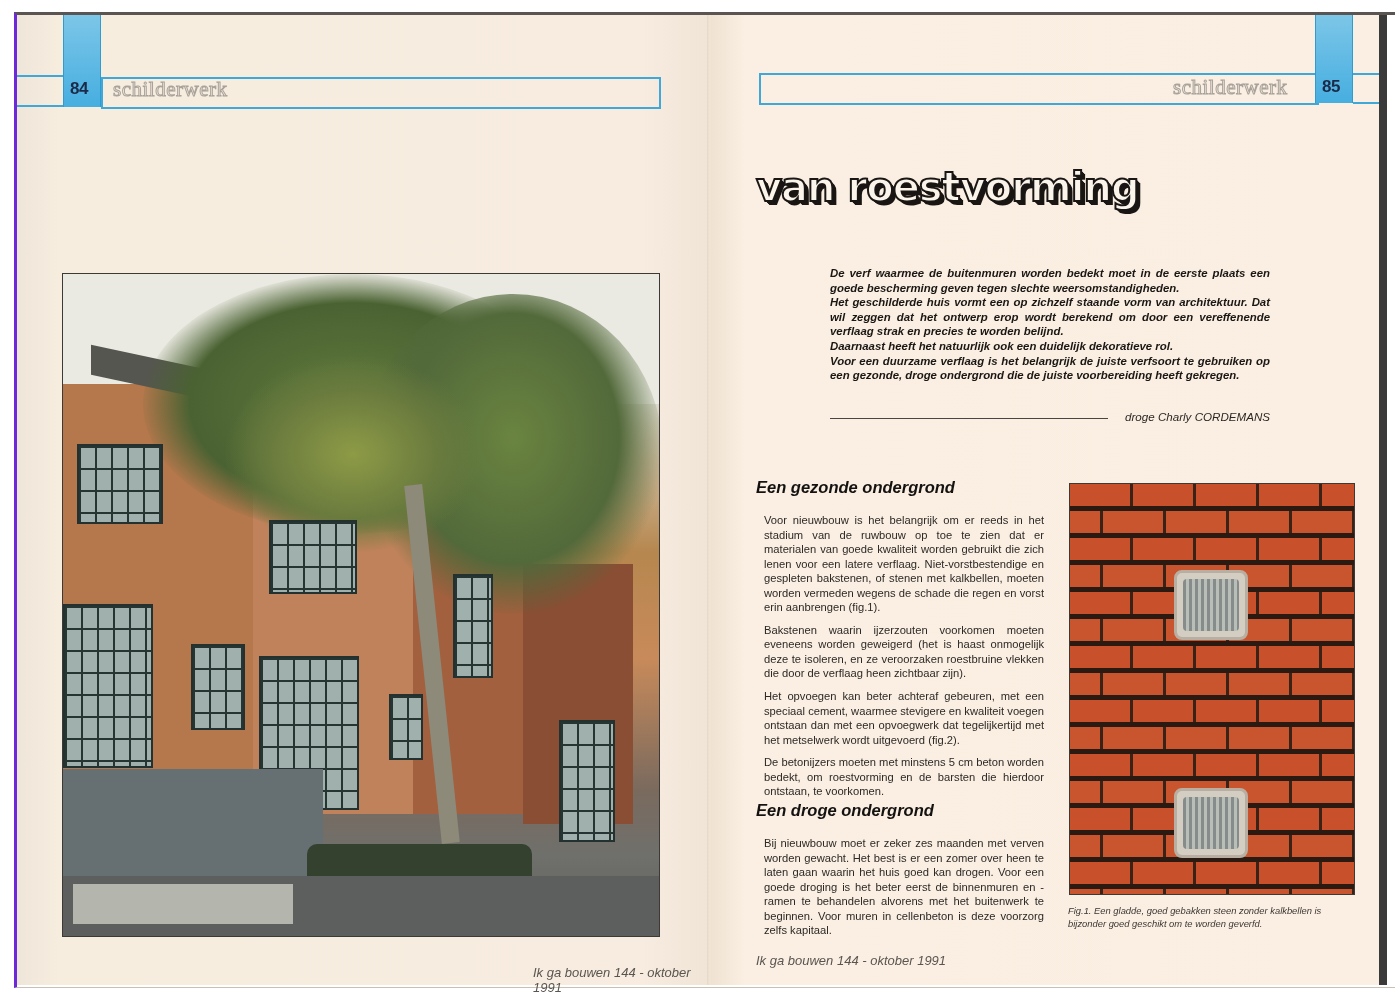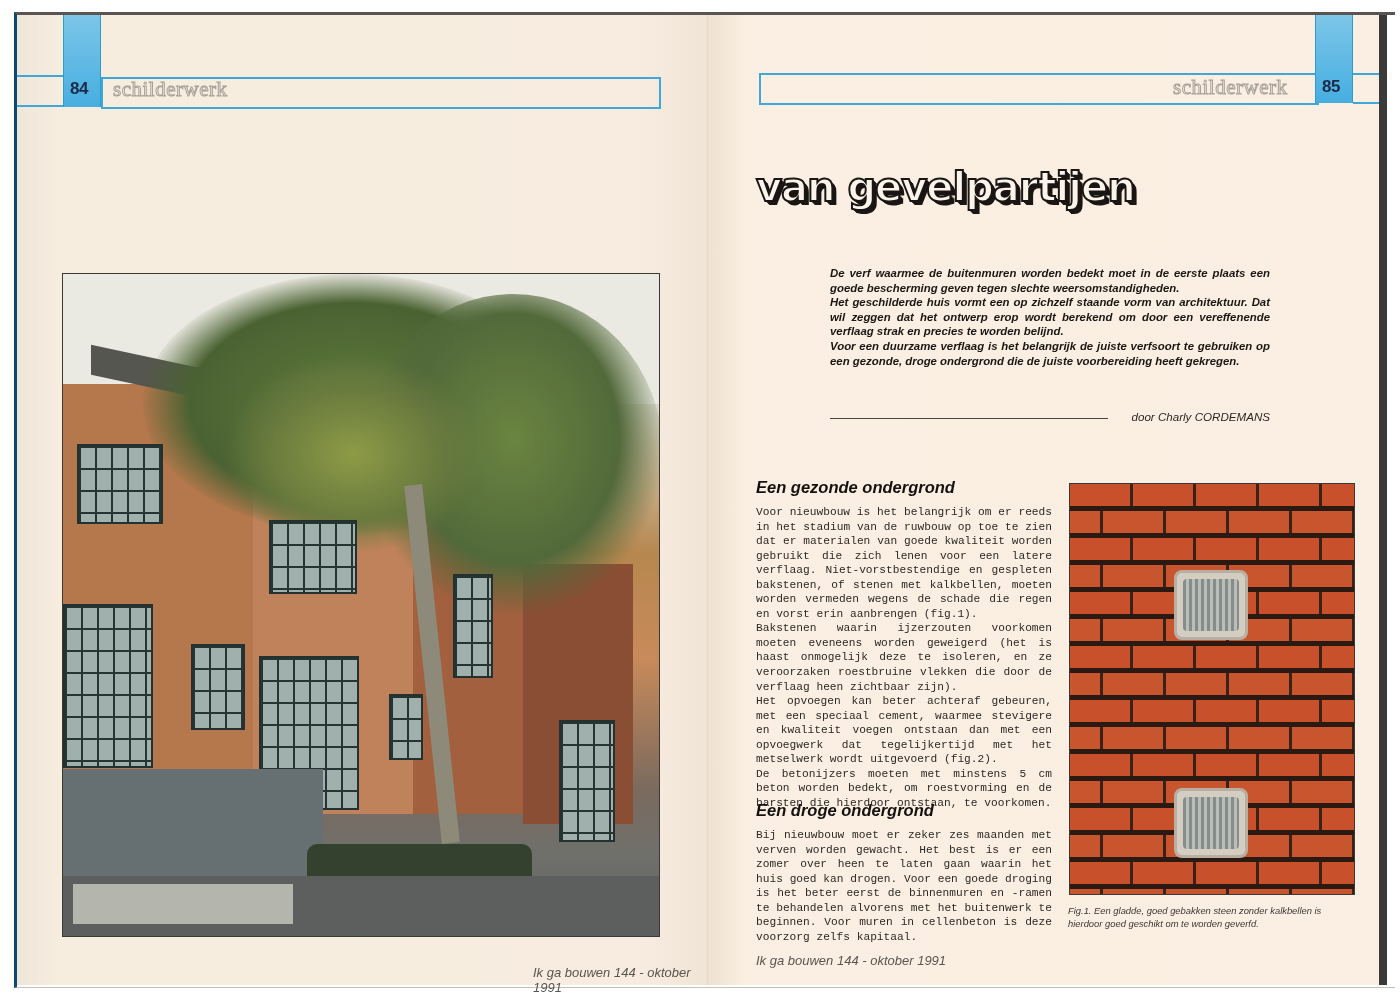--- a/index.html
+++ b/index.html
@@ -1,17 +1,17 @@
 <!DOCTYPE html>
 <html><head>
 <meta charset="utf-8">
 <style>
   html,body{margin:0;padding:0;}
   body{width:1400px;height:994px;background:#ffffff;position:relative;overflow:hidden;font-family:"Liberation Sans",sans-serif;}
-  .spread{position:absolute;left:14px;top:12px;width:1378px;height:972px;border-top:3px solid #5a5552;border-left:3px solid #0c4a6e;border-bottom:1px solid #c9bfb3;}
+  .spread{position:absolute;left:14px;top:12px;width:1378px;height:972px;border-top:3px solid #5a5552;border-left:3px solid #6d28d9;border-bottom:1px solid #c9bfb3;}
   .page{position:absolute;top:0;height:970px;background:#f7ecdf;}
   .page.left{left:0;width:694px;background:linear-gradient(90deg,#efe6da 0%,#f6eddf 6%,#f7ecdf 90%,#efe4d6 100%);}
   .page.right{left:694px;width:676px;background:linear-gradient(90deg,#efe2d2 0%,#faefe2 5%,#fbeee2 100%);}
   .right-edge{position:absolute;right:0;top:0;width:8px;height:970px;background:#3a3a3a;}
   .gutter{position:absolute;left:690px;top:0;width:6px;height:970px;background:linear-gradient(90deg,#e4d8c8,#f3e6d5,#e4d8c8);}
 
   
   .hdr-line{position:absolute;height:2px;background:#3fa8d8;}
   .tab{position:absolute;width:36px;background:linear-gradient(180deg,#7cc6e8 0%,#46aee0 100%);border-left:1px solid #2f9bd0;border-right:1px solid #2f9bd0;}
   .pgnum{position:absolute;font-weight:bold;font-size:17px;color:#1c2a48;letter-spacing:-0.5px;}
@@ -44,21 +44,21 @@
     background:repeating-linear-gradient(90deg,#7e8584 0 3px,#b7bdb8 3px 6px),#9aa09c;opacity:.9;}
 
   
   .intro{position:absolute;left:830px;top:266px;width:440px;font-weight:bold;font-style:italic;font-size:11.4px;line-height:14.6px;color:#1a1714;text-align:justify;}
   .intro p{margin:0;}
   .byline-row{position:absolute;left:830px;top:408px;width:440px;height:16px;}
   .byline-rule{position:absolute;left:0;top:10px;width:278px;height:1px;background:#4a4541;}
   .byline{position:absolute;right:0;top:2px;font-style:italic;font-size:11.6px;color:#2b2724;}
   .h2{position:absolute;font-weight:bold;font-style:italic;font-size:16.5px;color:#141210;}
   .body{position:absolute;width:296px;font-size:11.2px;line-height:14.55px;color:#2d2926;text-align:justify;}
-  .body p{margin:0;font-family:Liberation Mono, monospace;}
+  .body p{margin:8px;}
   .caption{position:absolute;left:1068px;top:905px;width:280px;font-style:italic;font-size:9.4px;line-height:12.5px;color:#3d3834;}
   .footer{position:absolute;font-style:italic;font-size:13px;color:#5b5550;}
 </style>
 </head>
 <body>
 
 <div class="spread">
 
   <div class="page left">
     <div class="hdr-line" style="left:0;top:60px;width:46px;"></div>
@@ -103,30 +103,31 @@
     <div class="hdr-box" style="left:48px;top:58px;width:556px;"></div>
     <div class="section" style="left:462px;top:60px;">schilderwerk</div>
     <div class="tab" style="left:604px;top:0;height:88px;"></div>
     <div class="pgnum" style="left:611px;top:62px;">85</div>
     <div class="hdr-line" style="left:642px;top:58px;width:30px;"></div>
     <div class="hdr-line" style="left:642px;top:87px;width:30px;"></div>
     <div class="right-edge"></div>
   </div>
 </div>
 
-<div class="title" style="left:756px;top:164px;">van gevelpartijen</div>
+<div class="title" style="left:756px;top:164px;">van roestvorming</div>
 
 <div class="intro">
   <p>De verf waarmee de buitenmuren worden bedekt moet in de eerste plaats een goede bescherming geven tegen slechte weersomstandigheden.</p>
   <p>Het geschilderde huis vormt een op zichzelf staande vorm van architektuur. Dat wil zeggen dat het ontwerp erop wordt berekend om door een vereffenende verflaag strak en precies te worden belijnd.</p>
+  <p>Daarnaast heeft het natuurlijk ook een duidelijk dekoratieve rol.</p>
   <p>Voor een duurzame verflaag is het belangrijk de juiste verfsoort te gebruiken op een gezonde, droge ondergrond die de juiste voorbereiding heeft gekregen.</p>
 </div>
 <div class="byline-row">
   <div class="byline-rule"></div>
-  <div class="byline">door Charly CORDEMANS</div>
+  <div class="byline">droge Charly CORDEMANS</div>
 </div>
 
 <div class="h2" style="left:756px;top:478px;">Een gezonde ondergrond</div>
 <div class="body" style="left:756px;top:505px;">
   <p>Voor nieuwbouw is het belangrijk om er reeds in het stadium van de ruwbouw op toe te zien dat er materialen van goede kwaliteit worden gebruikt die zich lenen voor een latere verflaag. Niet-vorstbestendige en gespleten bakstenen, of stenen met kalkbellen, moeten worden vermeden wegens de schade die regen en vorst erin aanbrengen (fig.1).</p>
   <p>Bakstenen waarin ijzerzouten voorkomen moeten eveneens worden geweigerd (het is haast onmogelijk deze te isoleren, en ze veroorzaken roestbruine vlekken die door de verflaag heen zichtbaar zijn).</p>
   <p>Het opvoegen kan beter achteraf gebeuren, met een speciaal cement, waarmee stevigere en kwaliteit voegen ontstaan dan met een opvoegwerk dat tegelijkertijd met het metselwerk wordt uitgevoerd (fig.2).</p>
   <p>De betonijzers moeten met minstens 5 cm beton worden bedekt, om roestvorming en de barsten die hierdoor ontstaan, te voorkomen.</p>
 </div>
 
@@ -145,14 +146,14 @@
   <div class="row-shift" style="top:351px;transform:translateX(-30px);width:120%;"></div>
   <div class="row-shift" style="top:405px;transform:translateX(-30px);width:120%;"></div>
   <div class="glass" style="left:104px;top:86px;">
       <div class="glass-inner"></div>
     </div>
   <div class="glass" style="left:104px;top:304px;">
       <div class="glass-inner"></div>
     </div>
 </div>
 
-<div class="caption">Fig.1. Een gladde, goed gebakken steen zonder kalkbellen is hierdoor goed geschikt om te worden geverfd.</div>
+<div class="caption">Fig.1. Een gladde, goed gebakken steen zonder kalkbellen is bijzonder goed geschikt om te worden geverfd.</div>
 <div class="footer" style="left:756px;top:953px;">Ik ga bouwen 144 - oktober 1991</div>
 
 </body></html>

